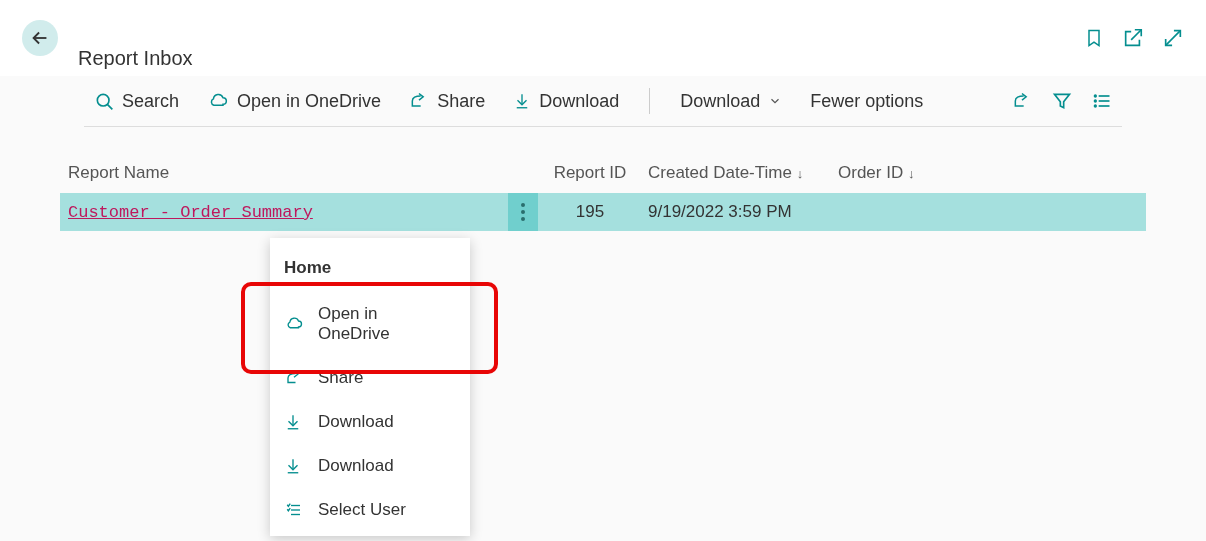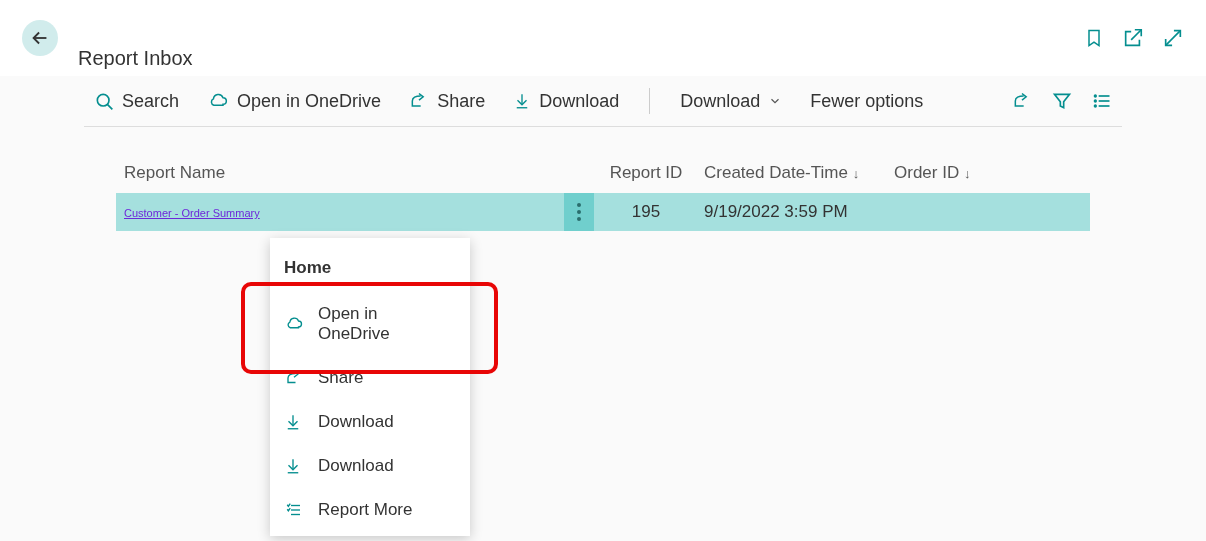--- a/index.html
+++ b/index.html
@@ -13,31 +13,31 @@
     .top-actions .ic { color:#048e8f; display:flex; align-items:center; }
 
     .commandbar-wrap { padding:0 84px; }
     .commandbar { display:flex; align-items:center; padding:12px 10px; border-bottom:1px solid #ddd; gap:28px; font-size:18px; color:#333; }
     .cmd { display:inline-flex; align-items:center; gap:8px; color:#333; }
     .cmd .ic { color:#048e8f; display:flex; align-items:center; }
     .cmd-sep { width:1px; height:26px; background:#ccc; margin:0 2px; }
     .right-cmds { margin-left:auto; display:flex; align-items:center; gap:20px; }
     .ic-only { color:#048e8f; display:flex; align-items:center; }
 
-    .table-wrap { padding:0 116px; margin-top:36px; }
+    .table-wrap { padding:0 60px; margin-top:36px; }
     .hdr-row, .data-row { display:flex; align-items:center; font-size:17px; color:#555; padding:0 8px; }
     .hdr-row { padding-bottom:10px; }
     .col-name { width:440px; }
     .col-menu { width:40px; }
     .col-id { width:100px; text-align:center; padding-right:16px; color:#555; }
     .col-time { width:190px; }
     .col-user { width:120px; }
     .sort-arrow { font-size:13px; vertical-align:middle; }
     .data-row { background:#a5e0de; height:38px; }
-    .data-row .col-name a { color:#6d28d9; text-decoration:underline; font-size:11px; }
+    .data-row .col-name a { color:#be185d; text-decoration:underline; font-size:17px;font-family:Liberation Mono, monospace; }
     .more-btn { width:30px; height:38px; background:#70cfcd; display:flex; align-items:center; justify-content:center; color:#3a6; }
     .more-dots circle { fill:#2a6e6d; }
     .data-row .col-id { color:#333; }
     .data-row .col-time { color:#333; }
 
     .ctx-menu { position:absolute; left:270px; top:238px; width:200px; background:#fff; box-shadow:0 3px 12px rgba(0,0,0,.2); padding:6px 0 4px; }
     .ctx-title { font-weight:700; font-size:17px; padding:14px 4px 14px 14px; color:#333; }
     .ctx-item { display:flex; align-items:center; gap:12px; padding:12px 16px 12px 14px; font-size:17px; color:#333; }
     .ctx-item .ic { color:#048e8f; width:22px; display:flex; }
     .highlight-box { position:absolute; left:241px; top:282px; width:257px; height:92px; border:4px solid #e80606; border-radius:10px; pointer-events:none; }
@@ -222,17 +222,17 @@
   <div class="ctx-item">
     <span class="ic">
         <svg width="20" height="18" viewBox="0 0 24 24" fill="none" stroke="#048e8f" stroke-width="1.8">
           <line x1="8" y1="6" x2="20" y2="6"></line>
           <line x1="8" y1="12" x2="20" y2="12"></line>
           <line x1="8" y1="18" x2="20" y2="18"></line>
           <polyline points="3 5 4.5 7 7 3.5"></polyline>
           <polyline points="3 11 4.5 13 7 9.5"></polyline>
         </svg>
       </span>
-    <span>Report More</span>
+    <span>Select User</span>
   </div>
 </div>
 
 <div class="highlight-box"></div>
 
 </body></html>

